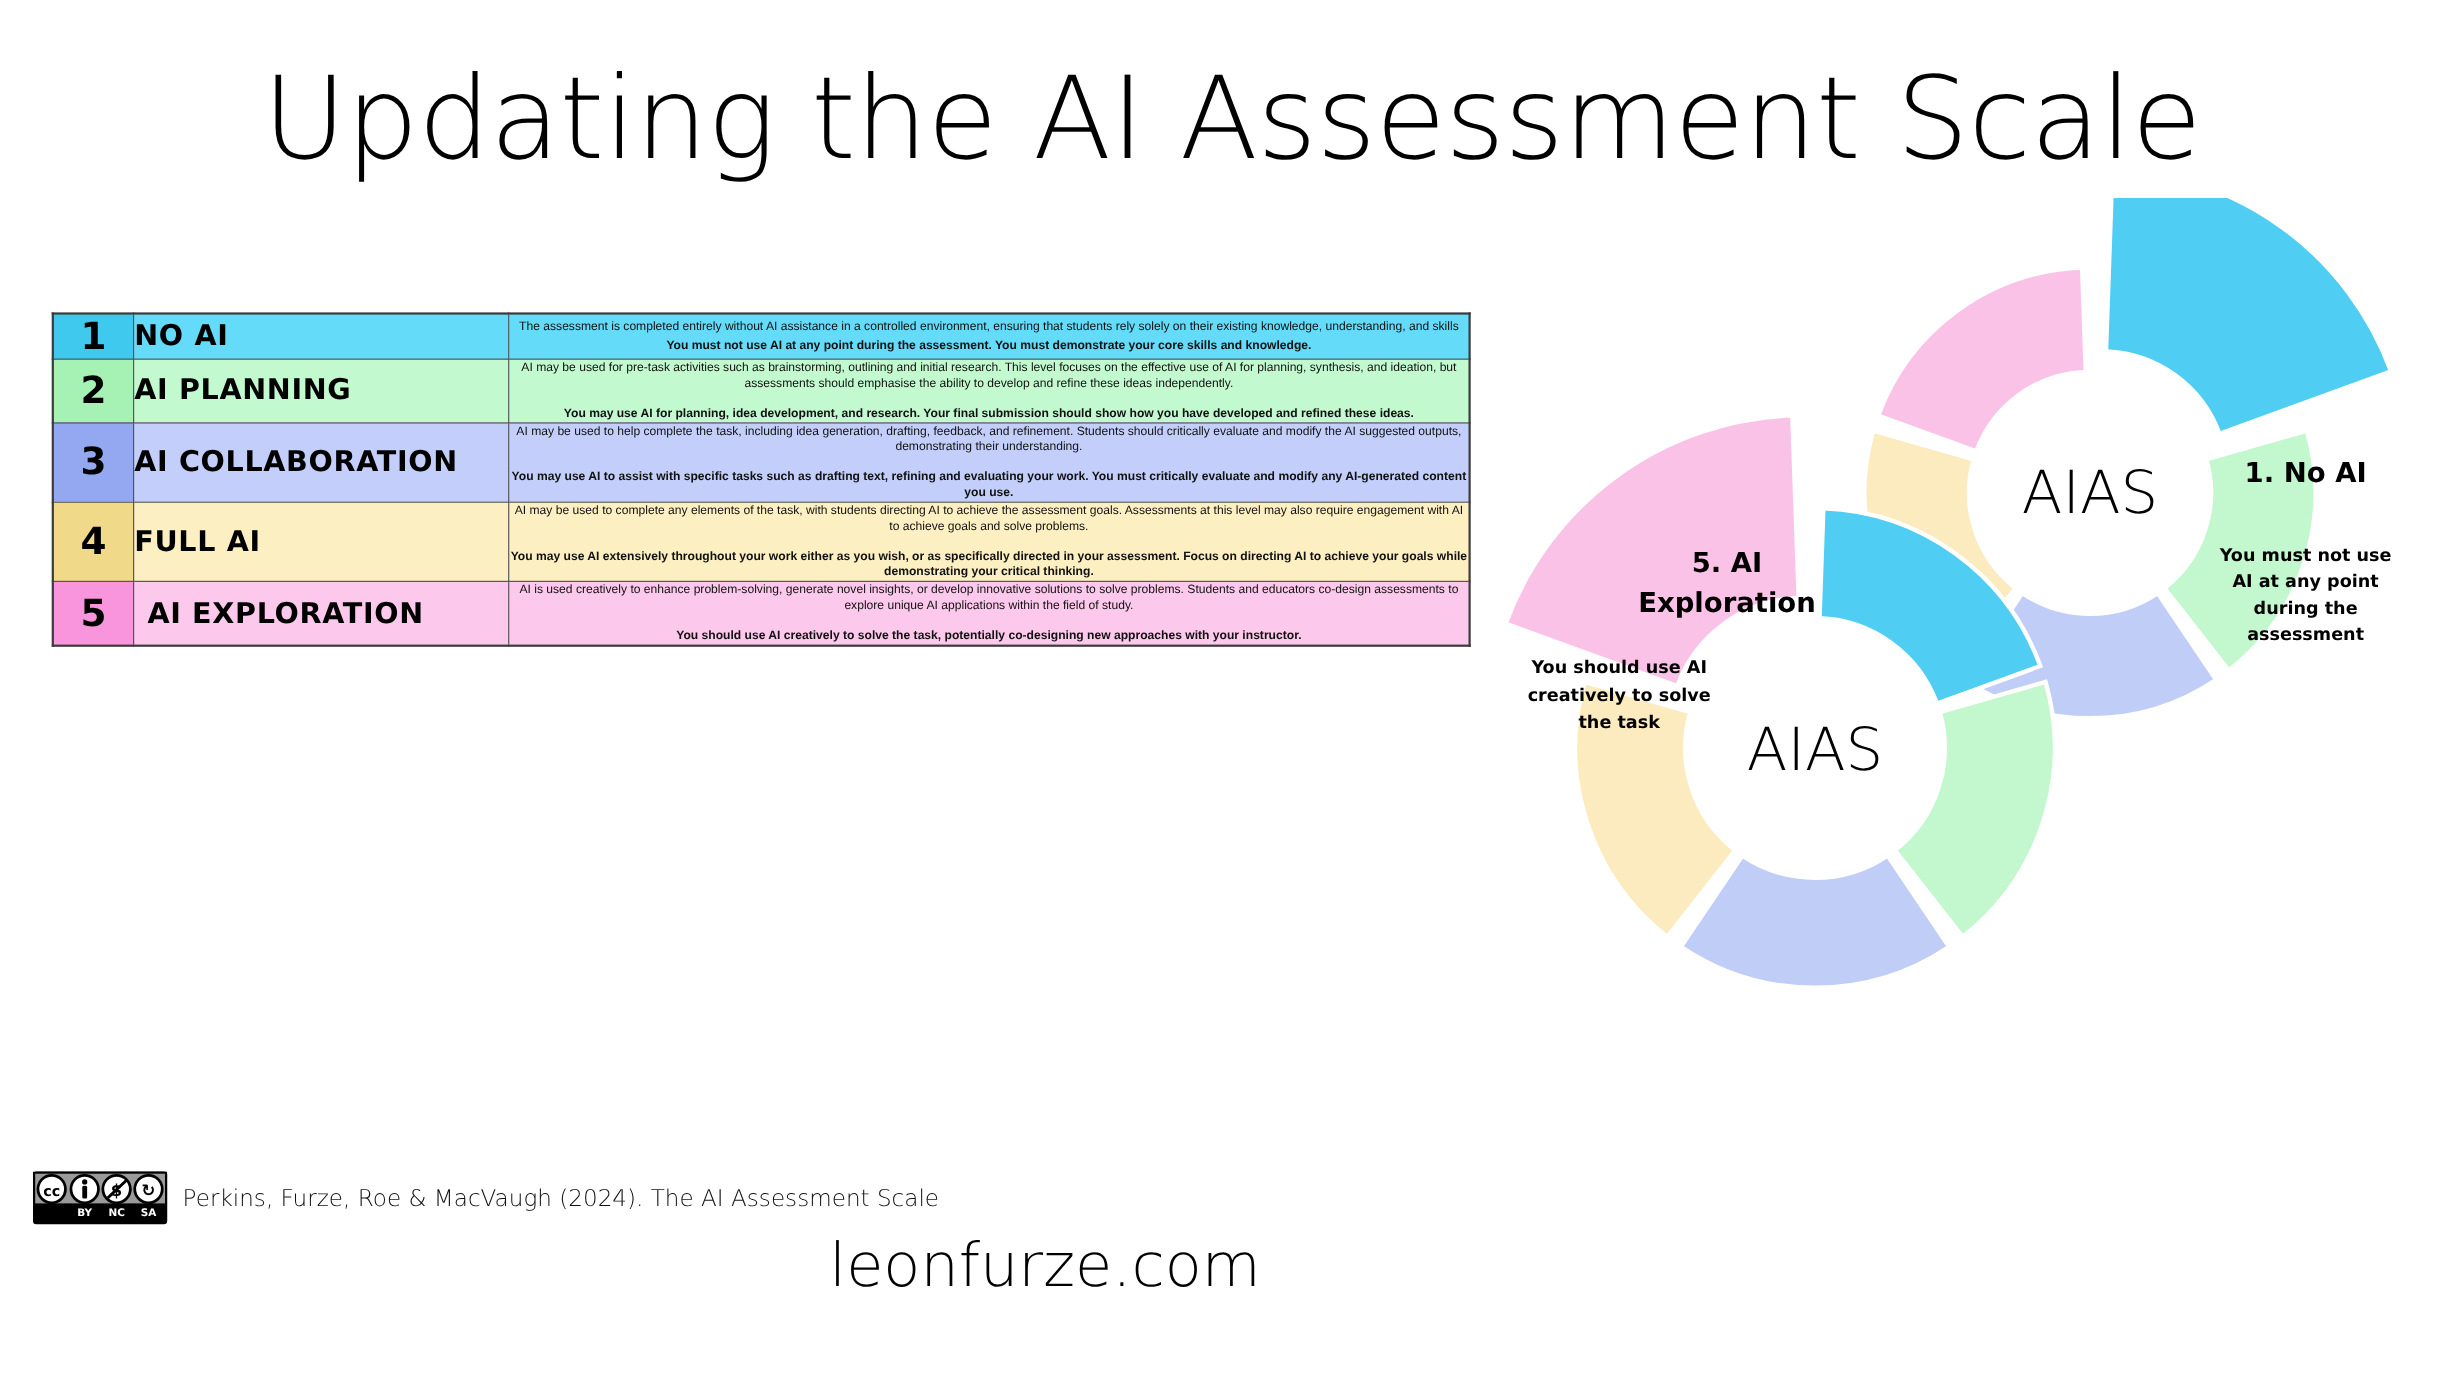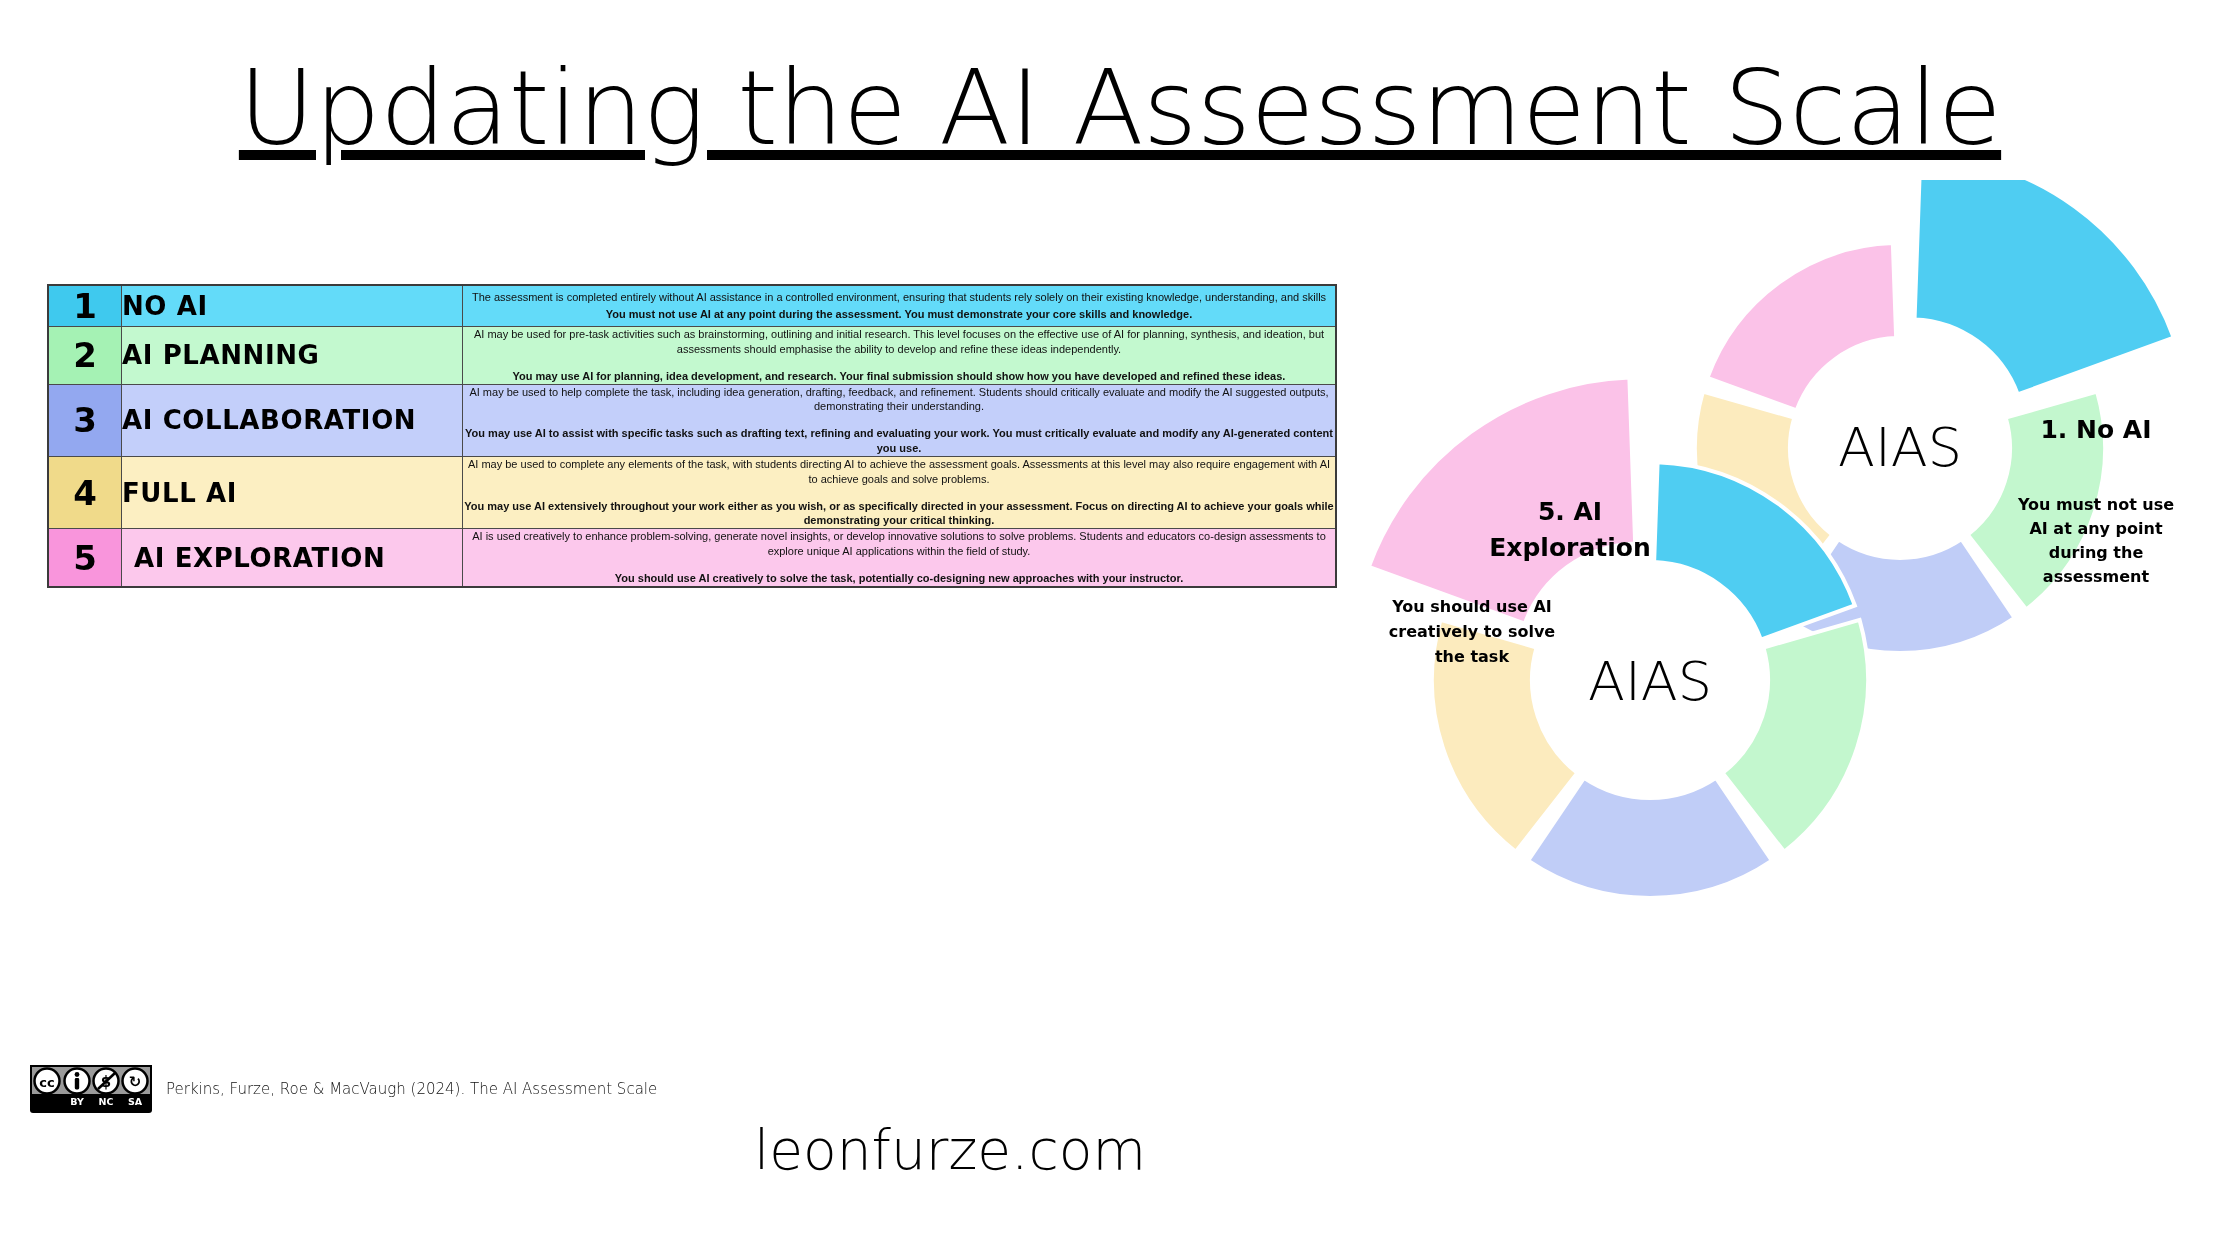--- a/index.html
+++ b/index.html
@@ -17,21 +17,20 @@
     position:absolute;
     top:52px;left:0;right:0;
     text-align:center;
     font-family:"DejaVu Sans", sans-serif;
     font-weight:300;
     font-size:104px;
     letter-spacing:-0.5px;
     color:#000;
     line-height:1.08;
     white-space:nowrap;
-    text-decoration:underline;
   }
 
   
   #scale-table{
     position:absolute;
     left:47px;top:284px;
     width:1290px;
     border-collapse:collapse;
     table-layout:fixed;
     border:2px solid #3b3b3b;
@@ -77,21 +76,21 @@
     display:flex;align-items:center;gap:14px;
   }
   #cc-badge{
     width:122px;height:48px;background:#000;
     border-radius:3px;position:relative;display:block;
   }
   #cc-badge svg{display:block;}
   #attrib-text{
     font-family:"DejaVu Sans", sans-serif;
     font-weight:300;
-    font-size:15px;
+    font-size:21px;
     color:#111;
     white-space:nowrap;
   }
 
   
   #site{
     position:absolute;
     left:640px;top:1118px;
     width:620px;text-align:center;
     font-family:"DejaVu Sans", sans-serif;

